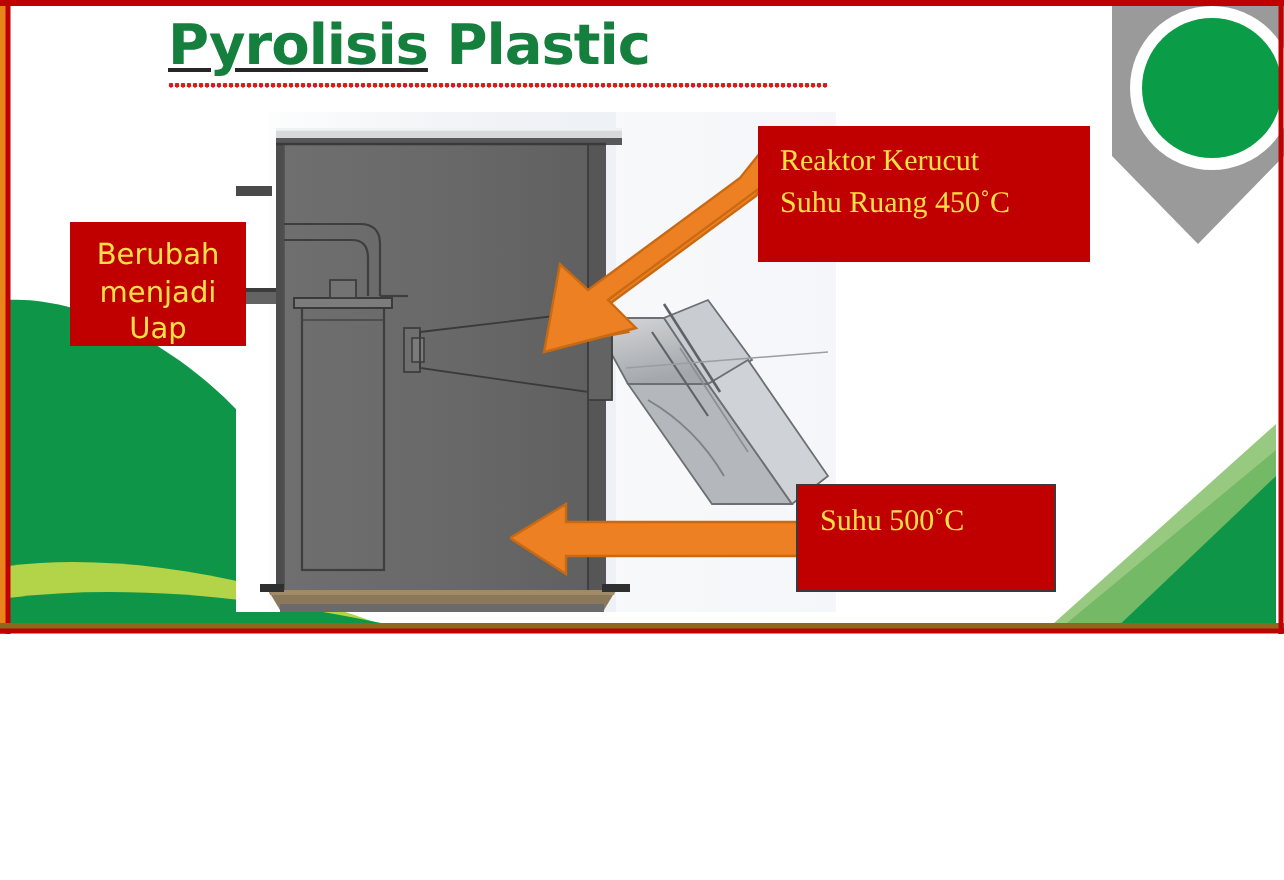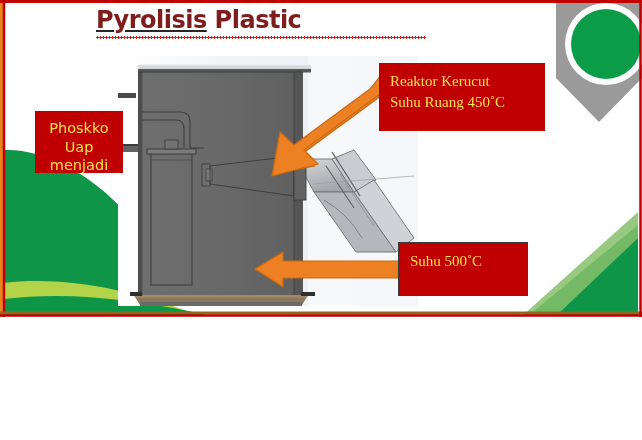--- a/index.html
+++ b/index.html
@@ -34,27 +34,27 @@
 
   .deco-svg {
     position: absolute;
     left: 0; top: 0;
     width: 642px; height: 317px;
   }
 
   
   #title {
     position: absolute;
-    left: 96px;
+    left: 84px;
     top: 6px;
     width: 330px;
     font-family: "DejaVu Sans", sans-serif;
-    font-size: 24px;
+    font-size: 28px;
     font-weight: bold;
-    color: #7f1d1d;
+    color: #15803d;
     letter-spacing: -0.5px;
     white-space: nowrap;
     z-index: 20;
   }
   #title .spell {
     border-bottom: none;
     position: relative;
     text-decoration: underline;
     text-decoration-color: #262626;
     text-decoration-thickness: 2px;
@@ -304,23 +304,23 @@
   <div id="callout-kerucut" class="callout serif">
     <div>Reaktor Kerucut</div>
     <div>Suhu Ruang 450˚C</div>
   </div>
 
   <div id="callout-utama" class="callout serif">
     <div>Suhu 500˚C</div>
   </div>
 
   <div id="callout-uap" class="callout sans">
-    <div>Phoskko</div>
+    <div>Berubah</div>
+    <div>menjadi</div>
     <div>Uap</div>
-    <div>menjadi</div>
   </div>
 
   <svg id="logo-banner" viewBox="0 0 89 122" aria-hidden="true">
     <path d="M 3 0 L 89 0 L 89 78 L 46 122 L 3 78 Z" fill="#9a9a9a"></path>
     <circle cx="53" cy="44" r="41" fill="#ffffff"></circle>
     <circle cx="53" cy="44" r="35" fill="#0a9c46"></circle>
   </svg>
   <div id="logo-text">
     <span class="lt1">Posko</span>
     <span class="lt2">Hijau</span>

